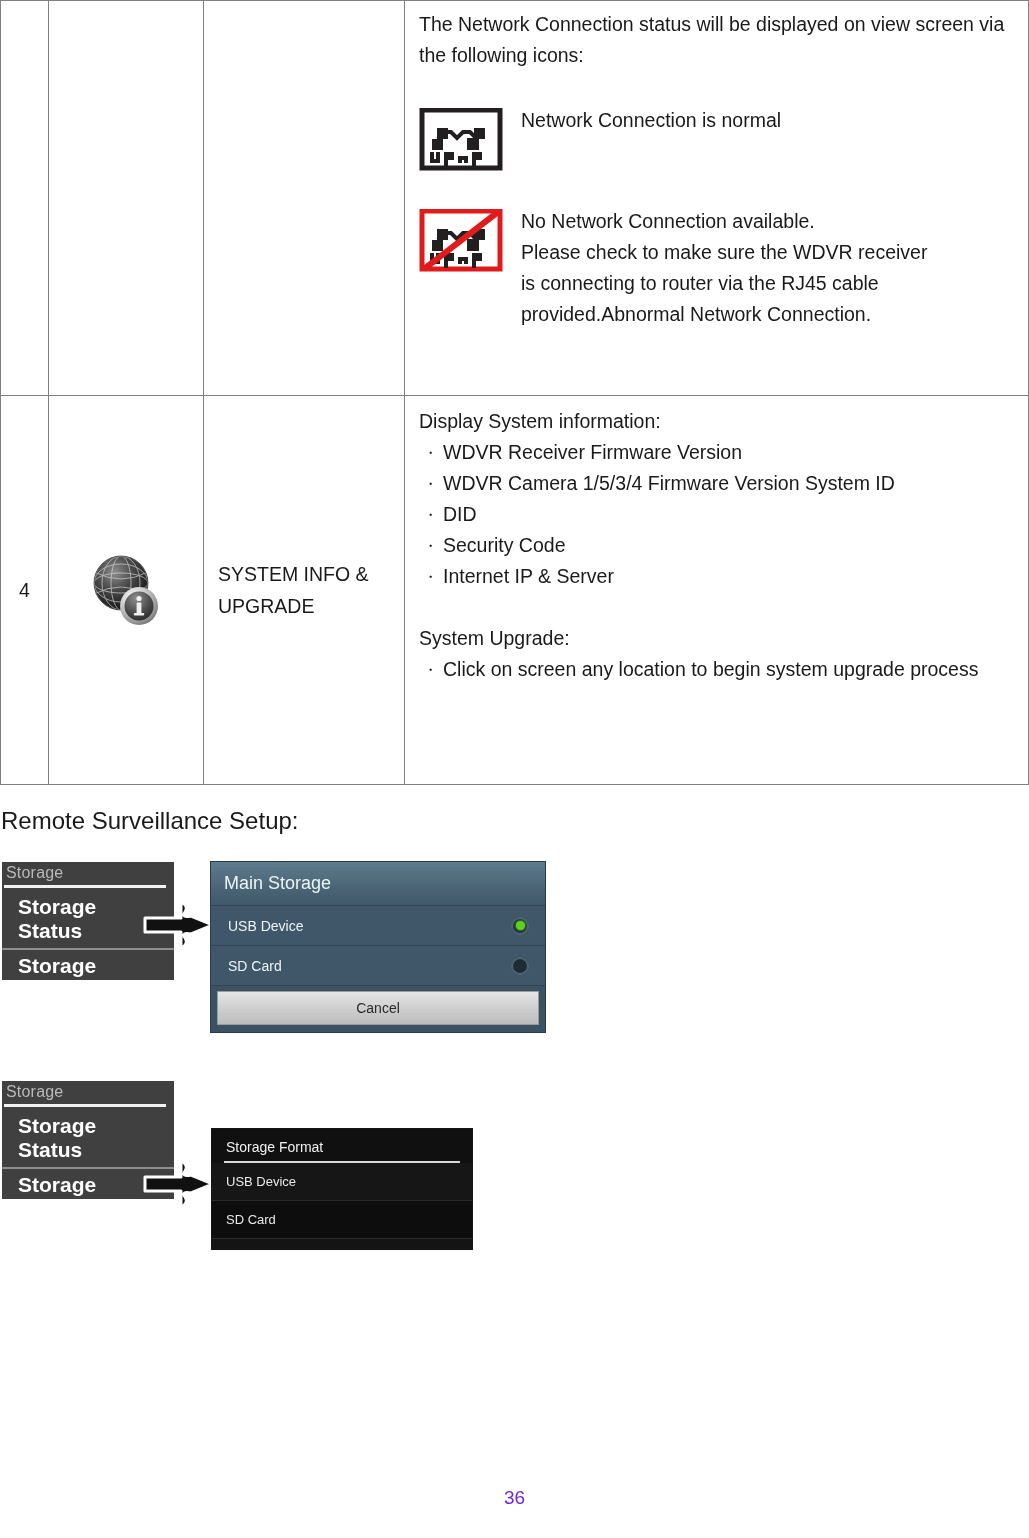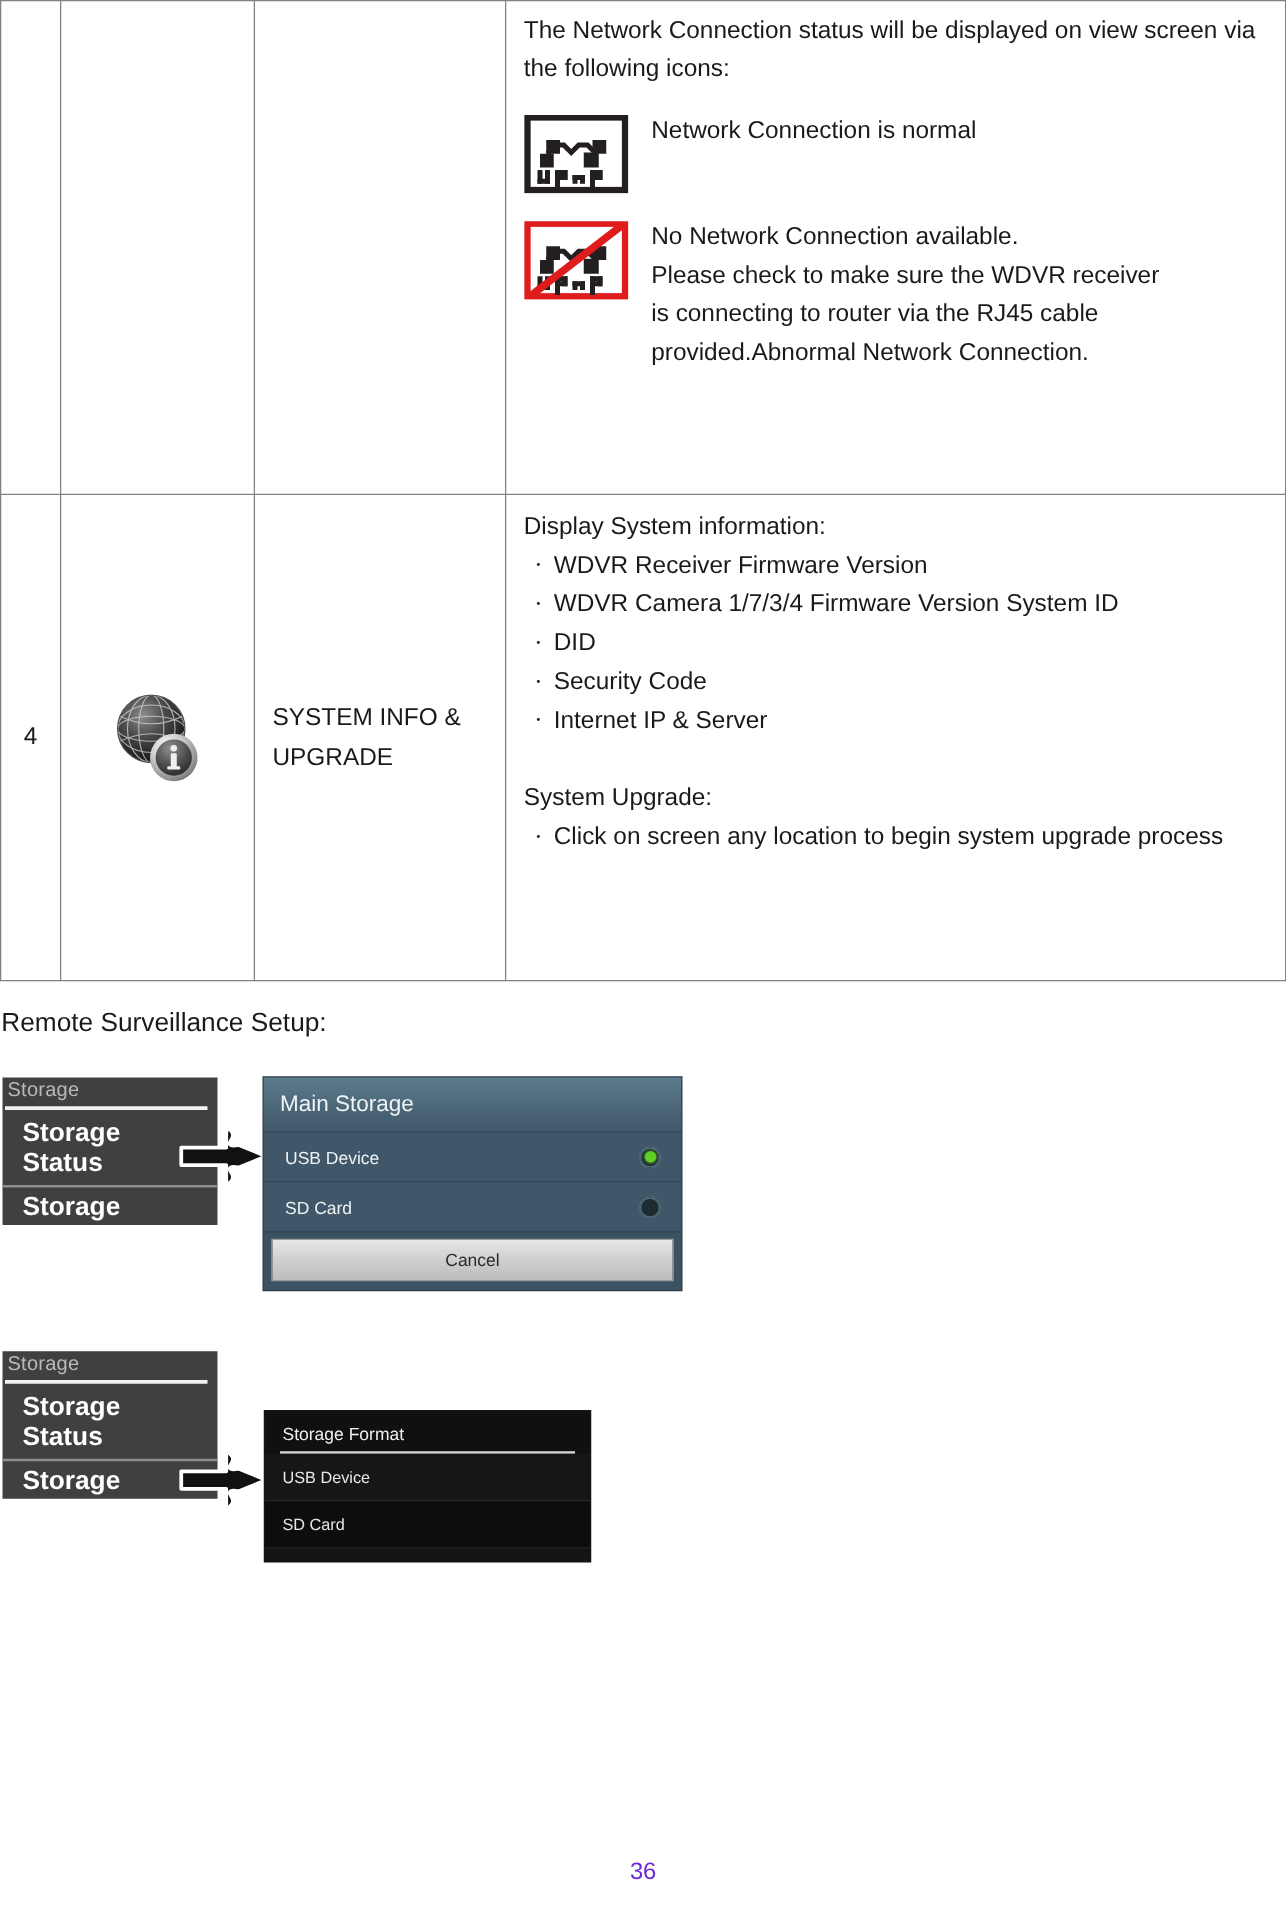--- a/index.html
+++ b/index.html
@@ -44,21 +44,21 @@
   }
 
   
   .row1-num, .row1-icon, .row1-name { height: 394px; }
   .row1-desc-inner { padding: 8px 10px 6px 14px; }
 
   
   .icon-line {
     display: flex;
     align-items: flex-start;
-    margin-top: 18px;
+    margin-top: 34px;
     justify-content: center;
   }
   .icon-line .cap {
     font-size: 19.5px;
     line-height: 31px;
     padding-left: 16px;
     flex: 1;
   }
 
   
@@ -122,21 +122,21 @@
     font-size: 15px;
     line-height: 31px;
     padding-left: 4px;
   }
   .bullet-list li .tx { flex: 1; }
   .spacer-line { height: 31px; }
 
   
   .caption {
     position: absolute;
-    font-size: 21px;
+    font-size: 24px;
     color: #1a1a1a;
   }
 
   
   .shot { position: absolute; }
 
   
   .osd {
     background: #404040;
     position: relative;
@@ -412,21 +412,21 @@
     <td class="col-desc">
       <div class="cell-pad">
         <div class="desc-text">Display System information:</div>
         <ul class="bullet-list">
           <li>
             <span class="bl">・</span>
             <span class="tx">WDVR Receiver Firmware Version</span>
           </li>
           <li>
             <span class="bl">・</span>
-            <span class="tx">WDVR Camera 1/7/3/4 Firmware Version System ID</span>
+            <span class="tx">WDVR Camera 1/5/3/4 Firmware Version System ID</span>
           </li>
           <li>
             <span class="bl">・</span>
             <span class="tx">DID</span>
           </li>
           <li>
             <span class="bl">・</span>
             <span class="tx">Security Code</span>
           </li>
           <li>

